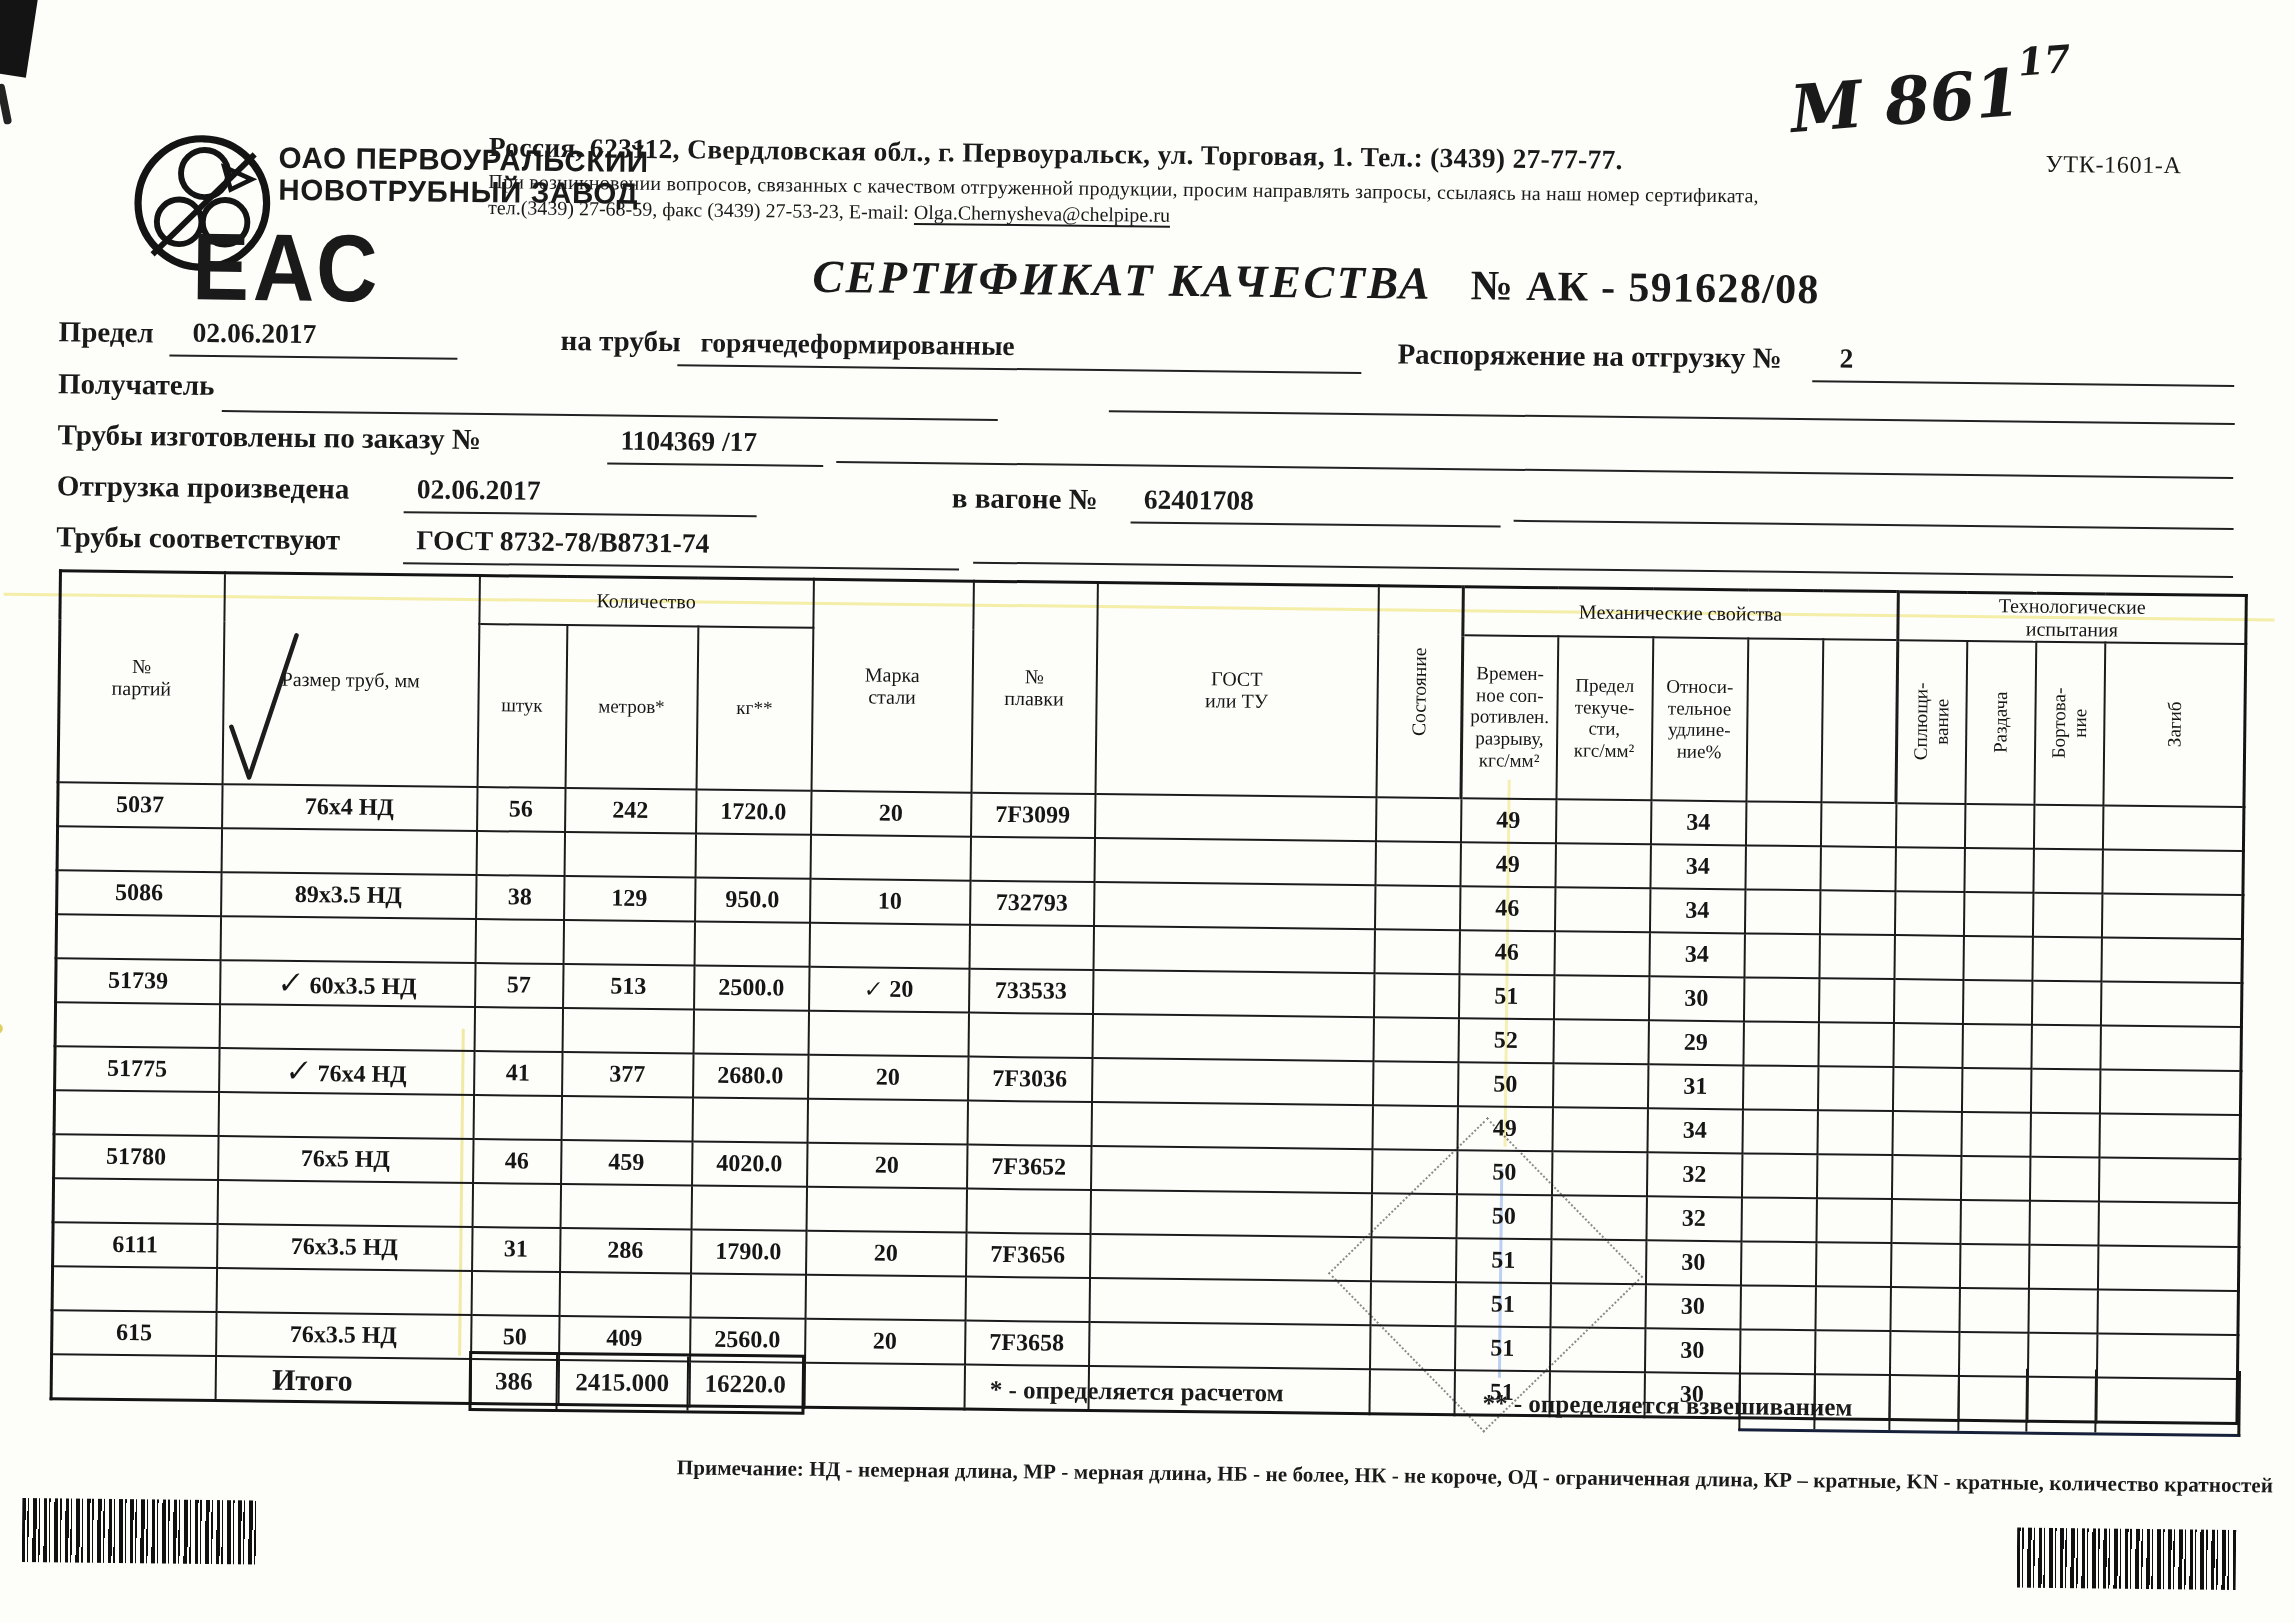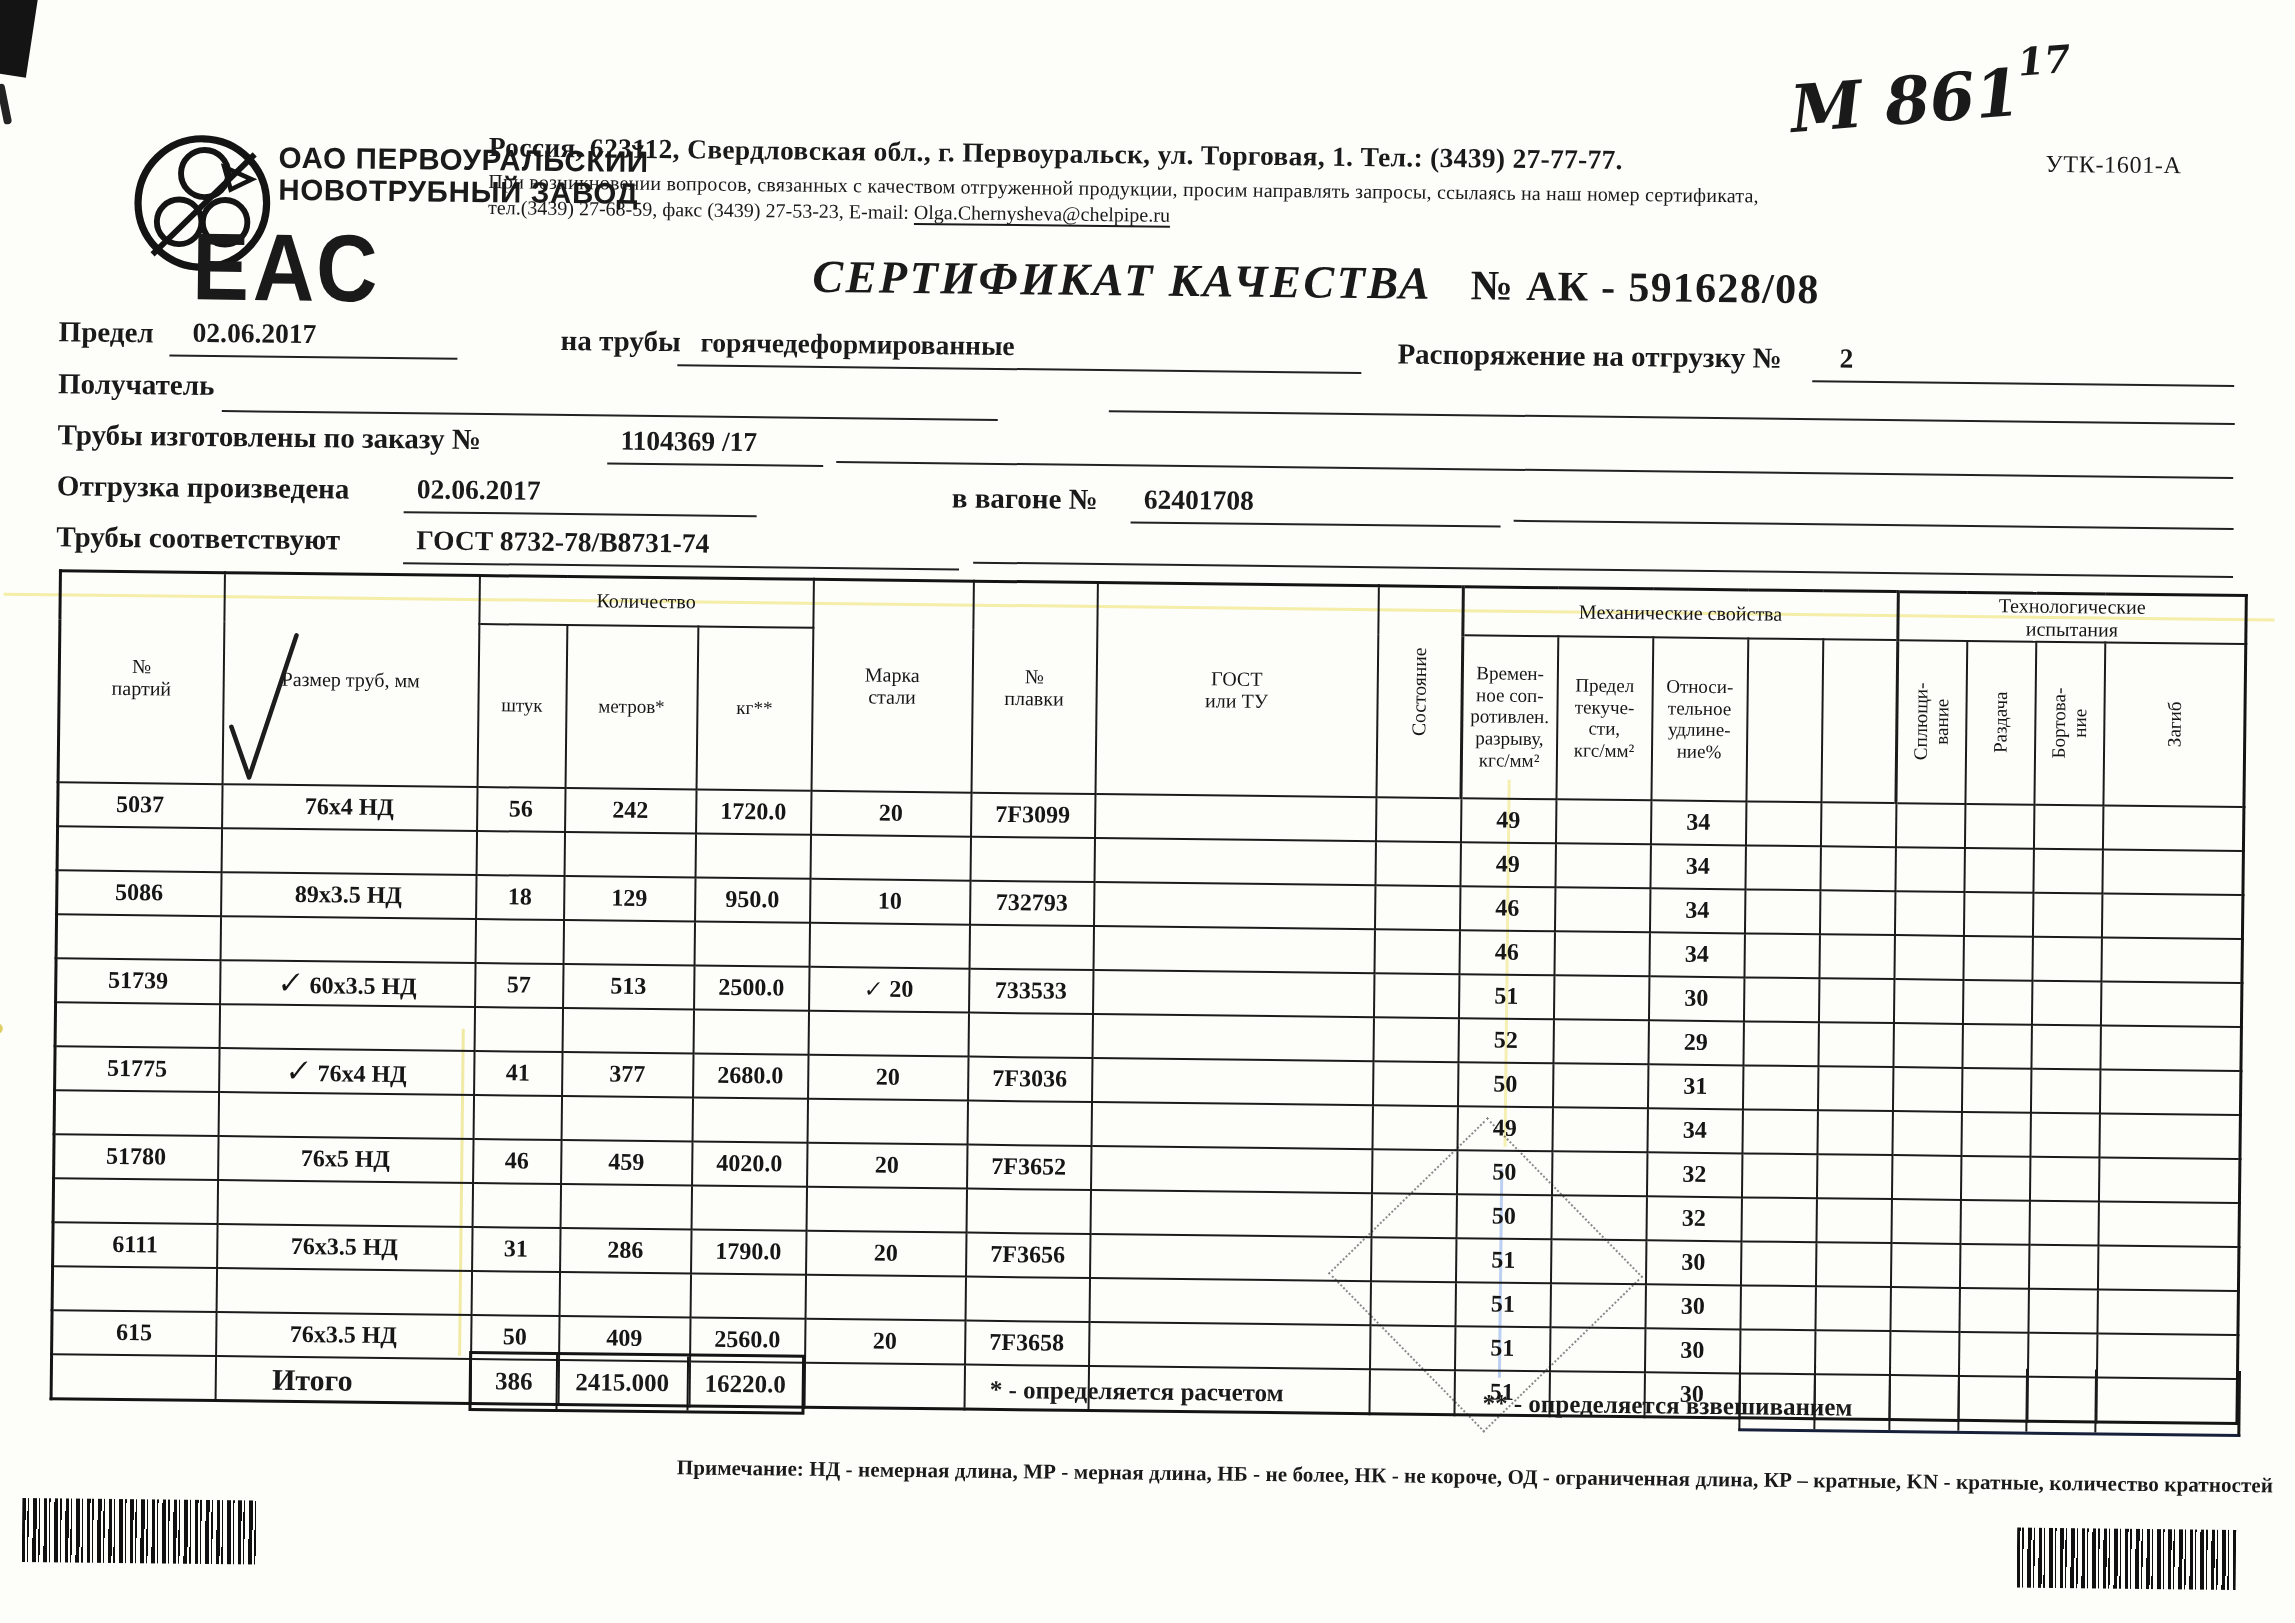--- a/index.html
+++ b/index.html
@@ -274,21 +274,21 @@
             <td></td>
             <td></td>
             <td></td>
             <td></td>
             <td></td>
             <td></td>
           </tr>
           <tr>
             <td>5086</td>
             <td>89х3.5 НД</td>
-            <td>18</td>
+            <td>38</td>
             <td>129</td>
             <td>950.0</td>
             <td>10</td>
             <td>732793</td>
             <td></td>
             <td></td>
             <td>46</td>
             <td></td>
             <td>34</td>
             <td></td>

